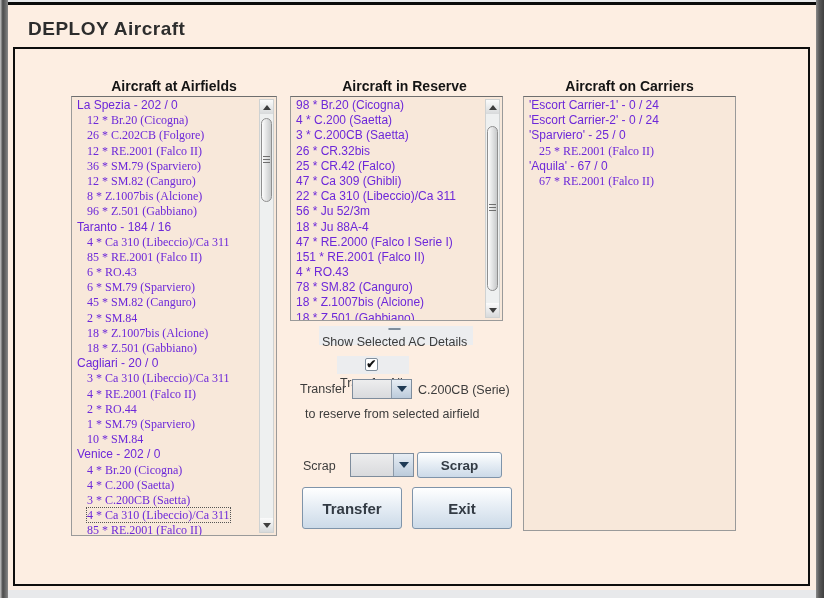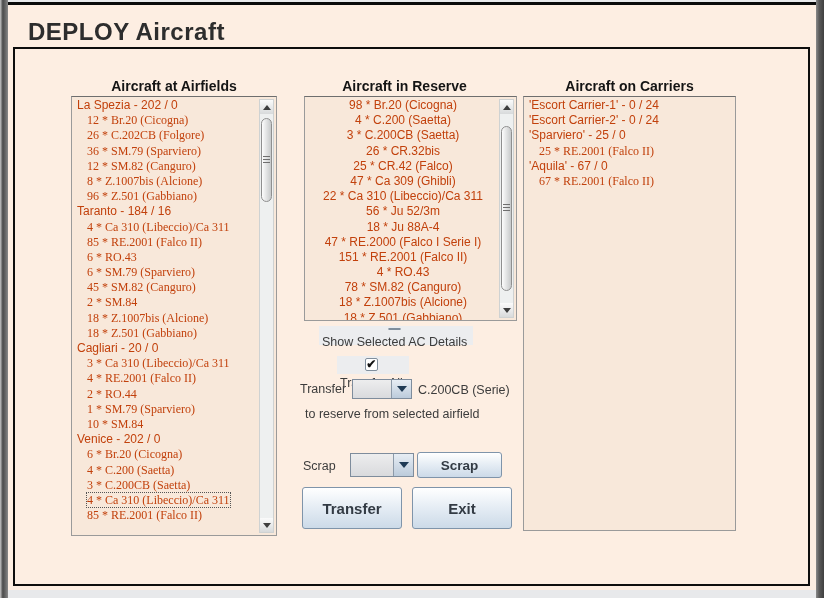--- a/index.html
+++ b/index.html
@@ -5,39 +5,39 @@
   html,body{margin:0;padding:0;background:#e8e9eb;}
   #page{position:relative;width:824px;height:598px;overflow:hidden;
         font-family:"Liberation Sans",sans-serif;background:#e8e9eb;}
   
   .edge{position:absolute;top:0;bottom:0;width:8px;
         background:linear-gradient(90deg,#c9c9c9,#4a4a4a 35%,#6e6e6e 75%,#8a8a8a);}
   .edge.left{left:0;}
   .edge.right{right:0;background:linear-gradient(90deg,#8a8a8a,#5a5a5a 40%,#3f3f3f);}
   .win{position:absolute;left:8px;top:2px;width:808px;height:588px;
        background:#fdeee2;border-top:3px solid #0a0a0a;box-sizing:border-box;}
-  .title{position:absolute;left:20px;top:13px;font-size:24px;font-weight:bold;
+  .title{position:absolute;left:20px;top:13px;font-size:19px;font-weight:bold;
          color:#2d2d2d;letter-spacing:.5px;}
   .panel{position:absolute;left:13px;top:47px;width:797px;height:539px;
          border:2px solid #0d0d0d;background:#fdeee2;box-sizing:border-box;}
   
   .lhdr{position:absolute;font-size:14px;font-weight:bold;color:#141414;
         text-align:center;top:78px;}
   #hdr-airfields{left:71px;width:206px;}
   #hdr-reserve{left:298px;width:213px;}
   #hdr-carriers{left:523px;width:213px;}
   
   .listbox{position:absolute;background:#f8e8da;border:1px solid #9a9a9a;
            border-top-color:#6e6e6e;box-sizing:border-box;overflow:hidden;}
   #lb-airfields{left:71px;top:96px;width:206px;height:440px;}
-  #lb-reserve{left:304px;top:96px;width:213px;height:225px;text-align:center;}
+  #lb-reserve{left:290px;top:96px;width:213px;height:225px;}
   #lb-carriers{left:523px;top:96px;width:213px;height:435px;}
   .rows{position:absolute;left:2px;top:1px;right:20px;bottom:0;overflow:hidden;}
   #lb-carriers .rows{right:4px;}
-  .row{height:15.2px;line-height:15.2px;font-size:12px;color:#c2410c;
+  .row{height:15.2px;line-height:15.2px;font-size:12px;color:#6d28d9;
        white-space:nowrap;padding-left:3px;}
   .row.ind{padding-left:13px;font-family:Liberation Serif, serif;}
   .row.sel span{outline:1px dotted #555;}
   
   .vscroll{position:absolute;top:2px;bottom:2px;right:2px;width:15px;
            background:#eef0f0;border:1px solid #cfd2d2;box-sizing:border-box;}
   .sb-btn{position:absolute;left:0;right:0;height:14px;display:flex;
           align-items:center;justify-content:center;
           background:linear-gradient(#fbfbfb,#d8dadb);}
   .sb-btn.up{top:0;}
@@ -100,41 +100,42 @@
 
   <div class="lhdr" id="hdr-reserve">Aircraft in Reserve</div>
   <div class="lhdr" id="hdr-airfields">Aircraft at Airfields</div>
   <div class="lhdr" id="hdr-carriers">Aircraft on Carriers</div>
 
   <div class="listbox" id="lb-airfields">
     <div class="rows" id="list-airfields">
         <div class="row"><span>La Spezia - 202 / 0</span></div>
         <div class="row ind"><span>12 * Br.20 (Cicogna)</span></div>
         <div class="row ind"><span>26 * C.202CB (Folgore)</span></div>
+        <div class="row ind"><span>12 * RE.2001 (Falco II)</span></div>
         <div class="row ind"><span>36 * SM.79 (Sparviero)</span></div>
         <div class="row ind"><span>12 * SM.82 (Canguro)</span></div>
         <div class="row ind"><span>8 * Z.1007bis (Alcione)</span></div>
         <div class="row ind"><span>96 * Z.501 (Gabbiano)</span></div>
         <div class="row"><span>Taranto - 184 / 16</span></div>
         <div class="row ind"><span>4 * Ca 310 (Libeccio)/Ca 311</span></div>
         <div class="row ind"><span>85 * RE.2001 (Falco II)</span></div>
         <div class="row ind"><span>6 * RO.43</span></div>
         <div class="row ind"><span>6 * SM.79 (Sparviero)</span></div>
         <div class="row ind"><span>45 * SM.82 (Canguro)</span></div>
         <div class="row ind"><span>2 * SM.84</span></div>
         <div class="row ind"><span>18 * Z.1007bis (Alcione)</span></div>
         <div class="row ind"><span>18 * Z.501 (Gabbiano)</span></div>
         <div class="row"><span>Cagliari - 20 / 0</span></div>
         <div class="row ind"><span>3 * Ca 310 (Libeccio)/Ca 311</span></div>
         <div class="row ind"><span>4 * RE.2001 (Falco II)</span></div>
         <div class="row ind"><span>2 * RO.44</span></div>
         <div class="row ind"><span>1 * SM.79 (Sparviero)</span></div>
         <div class="row ind"><span>10 * SM.84</span></div>
         <div class="row"><span>Venice - 202 / 0</span></div>
-        <div class="row ind"><span>6 * Br.20 (Cicogna)</span></div>
+        <div class="row ind"><span>4 * Br.20 (Cicogna)</span></div>
         <div class="row ind"><span>4 * C.200 (Saetta)</span></div>
         <div class="row ind"><span>3 * C.200CB (Saetta)</span></div>
         <div class="row ind sel"><span>4 * Ca 310 (Libeccio)/Ca 311</span></div>
         <div class="row ind"><span>85 * RE.2001 (Falco II)</span></div>
       </div>
     <div class="vscroll">
       <div class="sb-btn up">
           <span class="tri-up"></span>
         </div>
       <div class="sb-thumb">

